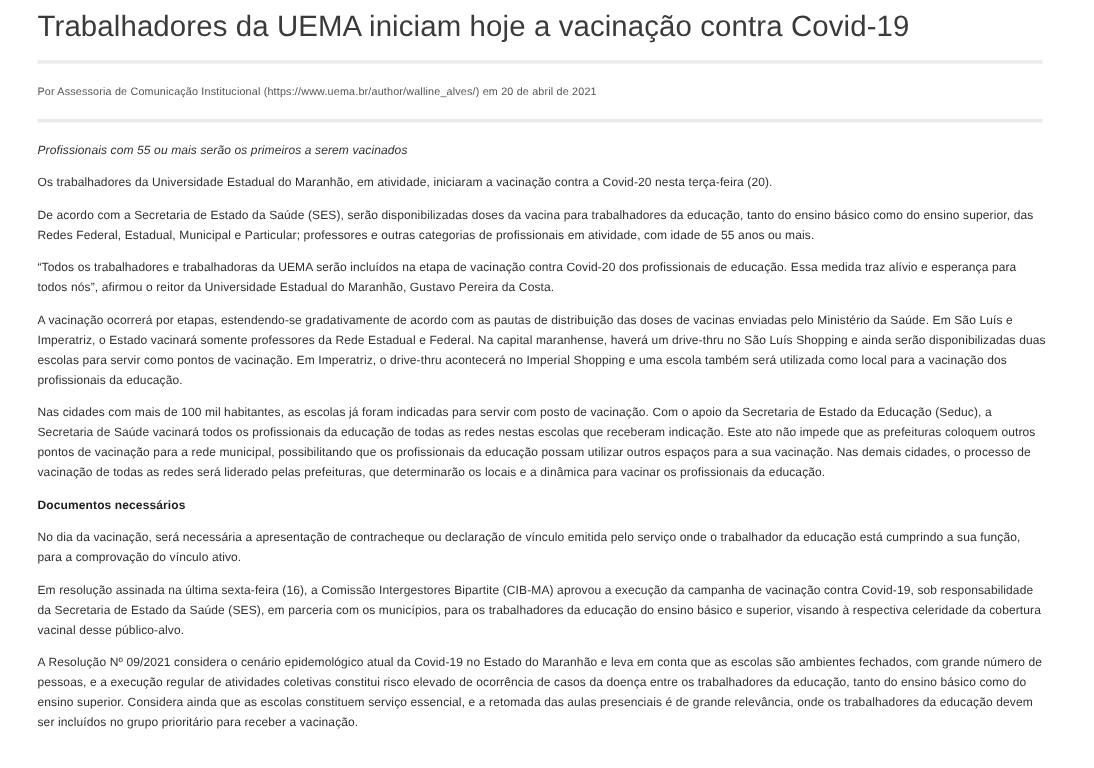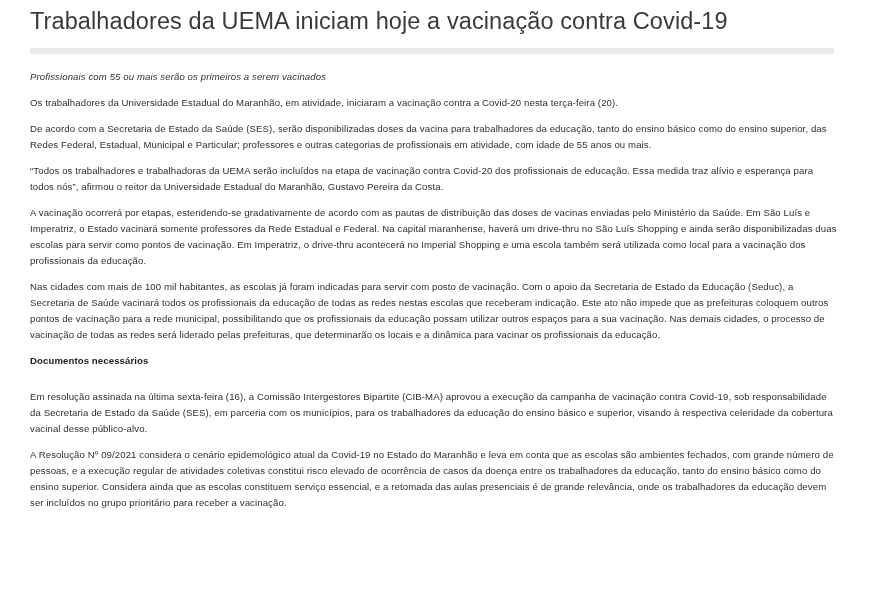--- a/index.html
+++ b/index.html
@@ -75,52 +75,54 @@
   .para.lede {
     font-style: italic;
     font-weight: 400;
   }
   .subhead {
     font-size: 9.6px;
     line-height: 16px;
     font-weight: bold;
     color: #1d1d1d;
     letter-spacing: 0.1px;
-    margin: 0 0 20px 0;
+    margin: 0 0 10px 0;
   }
 </style>
 </head>
 <body>
 
 <div class="page">
   <div class="content">
 
     <h1 class="article-title">Trabalhadores da UEMA iniciam hoje a vacinação contra Covid-19</h1>
 
     <div class="rule rule-top"></div>
 
+    <div class="byline">Por Assessoria de Comunicação Institucional (https://www.uema.br/author/walline_alves/) em 20 de abril de 2021</div>
 
     <div class="rule rule-bottom"></div>
 
     <div class="body">
 
       <p class="para lede">Profissionais com 55 ou mais serão os primeiros a serem vacinados</p>
 
       <p class="para">Os trabalhadores da Universidade Estadual do Maranhão, em atividade, iniciaram a vacinação contra a Covid-20 nesta terça-feira (20).</p>
 
       <p class="para">De acordo com a Secretaria de Estado da Saúde (SES), serão disponibilizadas doses da vacina para trabalhadores da educação, tanto do ensino básico como do ensino superior, das Redes Federal, Estadual, Municipal e Particular; professores e outras categorias de profissionais em atividade, com idade de 55 anos ou mais.</p>
 
       <p class="para">“Todos os trabalhadores e trabalhadoras da UEMA serão incluídos na etapa de vacinação contra Covid-20 dos profissionais de educação. Essa medida traz alívio e esperança para todos nós”, afirmou o reitor da Universidade Estadual do Maranhão, Gustavo Pereira da Costa.</p>
 
       <p class="para">A vacinação ocorrerá por etapas, estendendo-se gradativamente de acordo com as pautas de distribuição das doses de vacinas enviadas pelo Ministério da Saúde. Em São Luís e Imperatriz, o Estado vacinará somente professores da Rede Estadual e Federal. Na capital maranhense, haverá um drive-thru no São Luís Shopping e ainda serão disponibilizadas duas escolas para servir como pontos de vacinação. Em Imperatriz, o drive-thru acontecerá no Imperial Shopping e uma escola também será utilizada como local para a vacinação dos profissionais da educação.</p>
 
       <p class="para">Nas cidades com mais de 100 mil habitantes, as escolas já foram indicadas para servir com posto de vacinação. Com o apoio da Secretaria de Estado da Educação (Seduc), a Secretaria de Saúde vacinará todos os profissionais da educação de todas as redes nestas escolas que receberam indicação. Este ato não impede que as prefeituras coloquem outros pontos de vacinação para a rede municipal, possibilitando que os profissionais da educação possam utilizar outros espaços para a sua vacinação. Nas demais cidades, o processo de vacinação de todas as redes será liderado pelas prefeituras, que determinarão os locais e a dinâmica para vacinar os profissionais da educação.</p>
 
       <p class="subhead">Documentos necessários</p>
 
+      <p class="para">No dia da vacinação, será necessária a apresentação de contracheque ou declaração de vínculo emitida pelo serviço onde o trabalhador da educação está cumprindo a sua função, para a comprovação do vínculo ativo.</p>
 
       <p class="para">Em resolução assinada na última sexta-feira (16), a Comissão Intergestores Bipartite (CIB-MA) aprovou a execução da campanha de vacinação contra Covid-19, sob responsabilidade da Secretaria de Estado da Saúde (SES), em parceria com os municípios, para os trabalhadores da educação do ensino básico e superior, visando à respectiva celeridade da cobertura vacinal desse público-alvo.</p>
 
       <p class="para">A Resolução Nº 09/2021 considera o cenário epidemológico atual da Covid-19 no Estado do Maranhão e leva em conta que as escolas são ambientes fechados, com grande número de pessoas, e a execução regular de atividades coletivas constitui risco elevado de ocorrência de casos da doença entre os trabalhadores da educação, tanto do ensino básico como do ensino superior. Considera ainda que as escolas constituem serviço essencial, e a retomada das aulas presenciais é de grande relevância, onde os trabalhadores da educação devem ser incluídos no grupo prioritário para receber a vacinação.</p>
 
     </div>
   </div>
 </div>
 
 </body></html>

